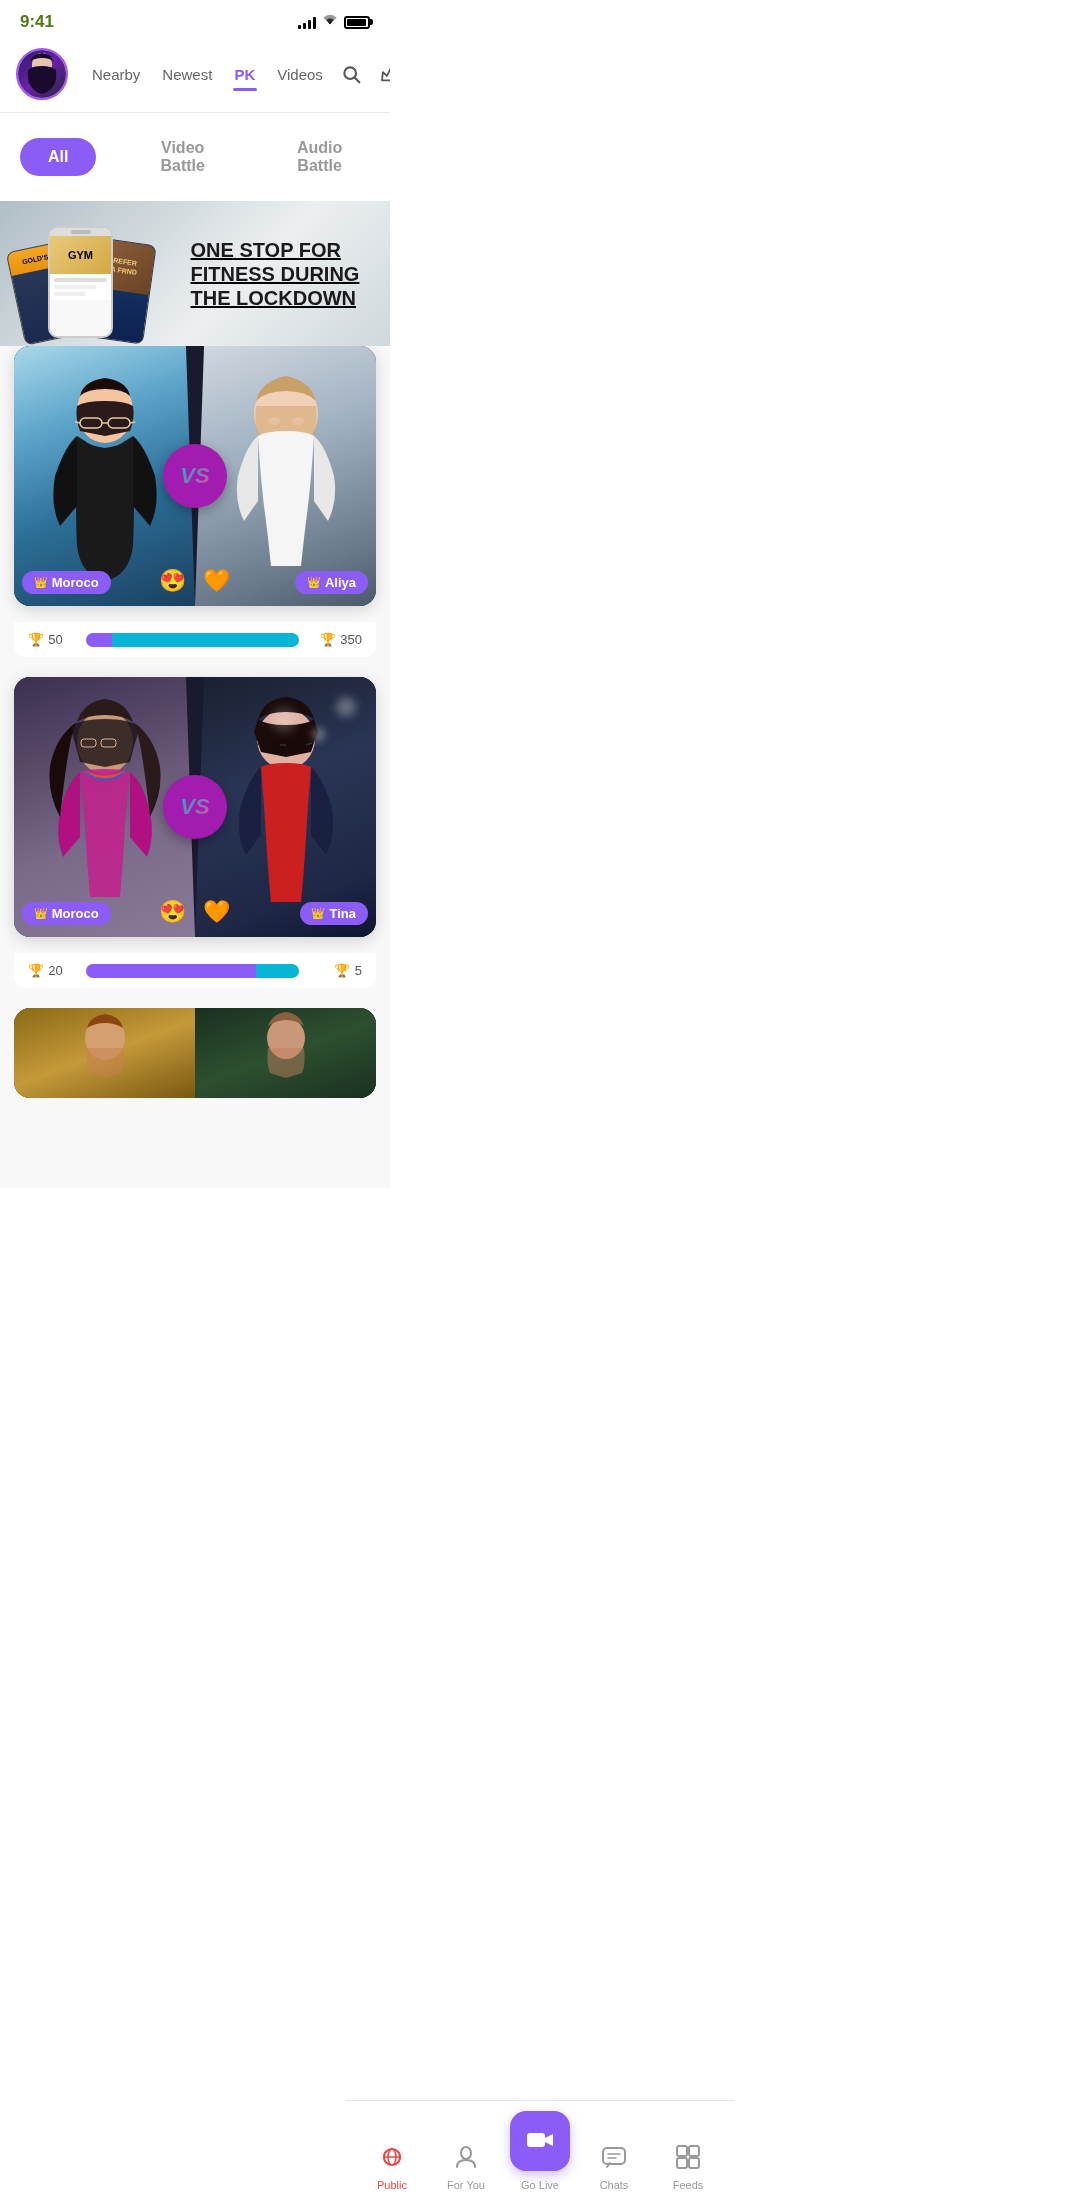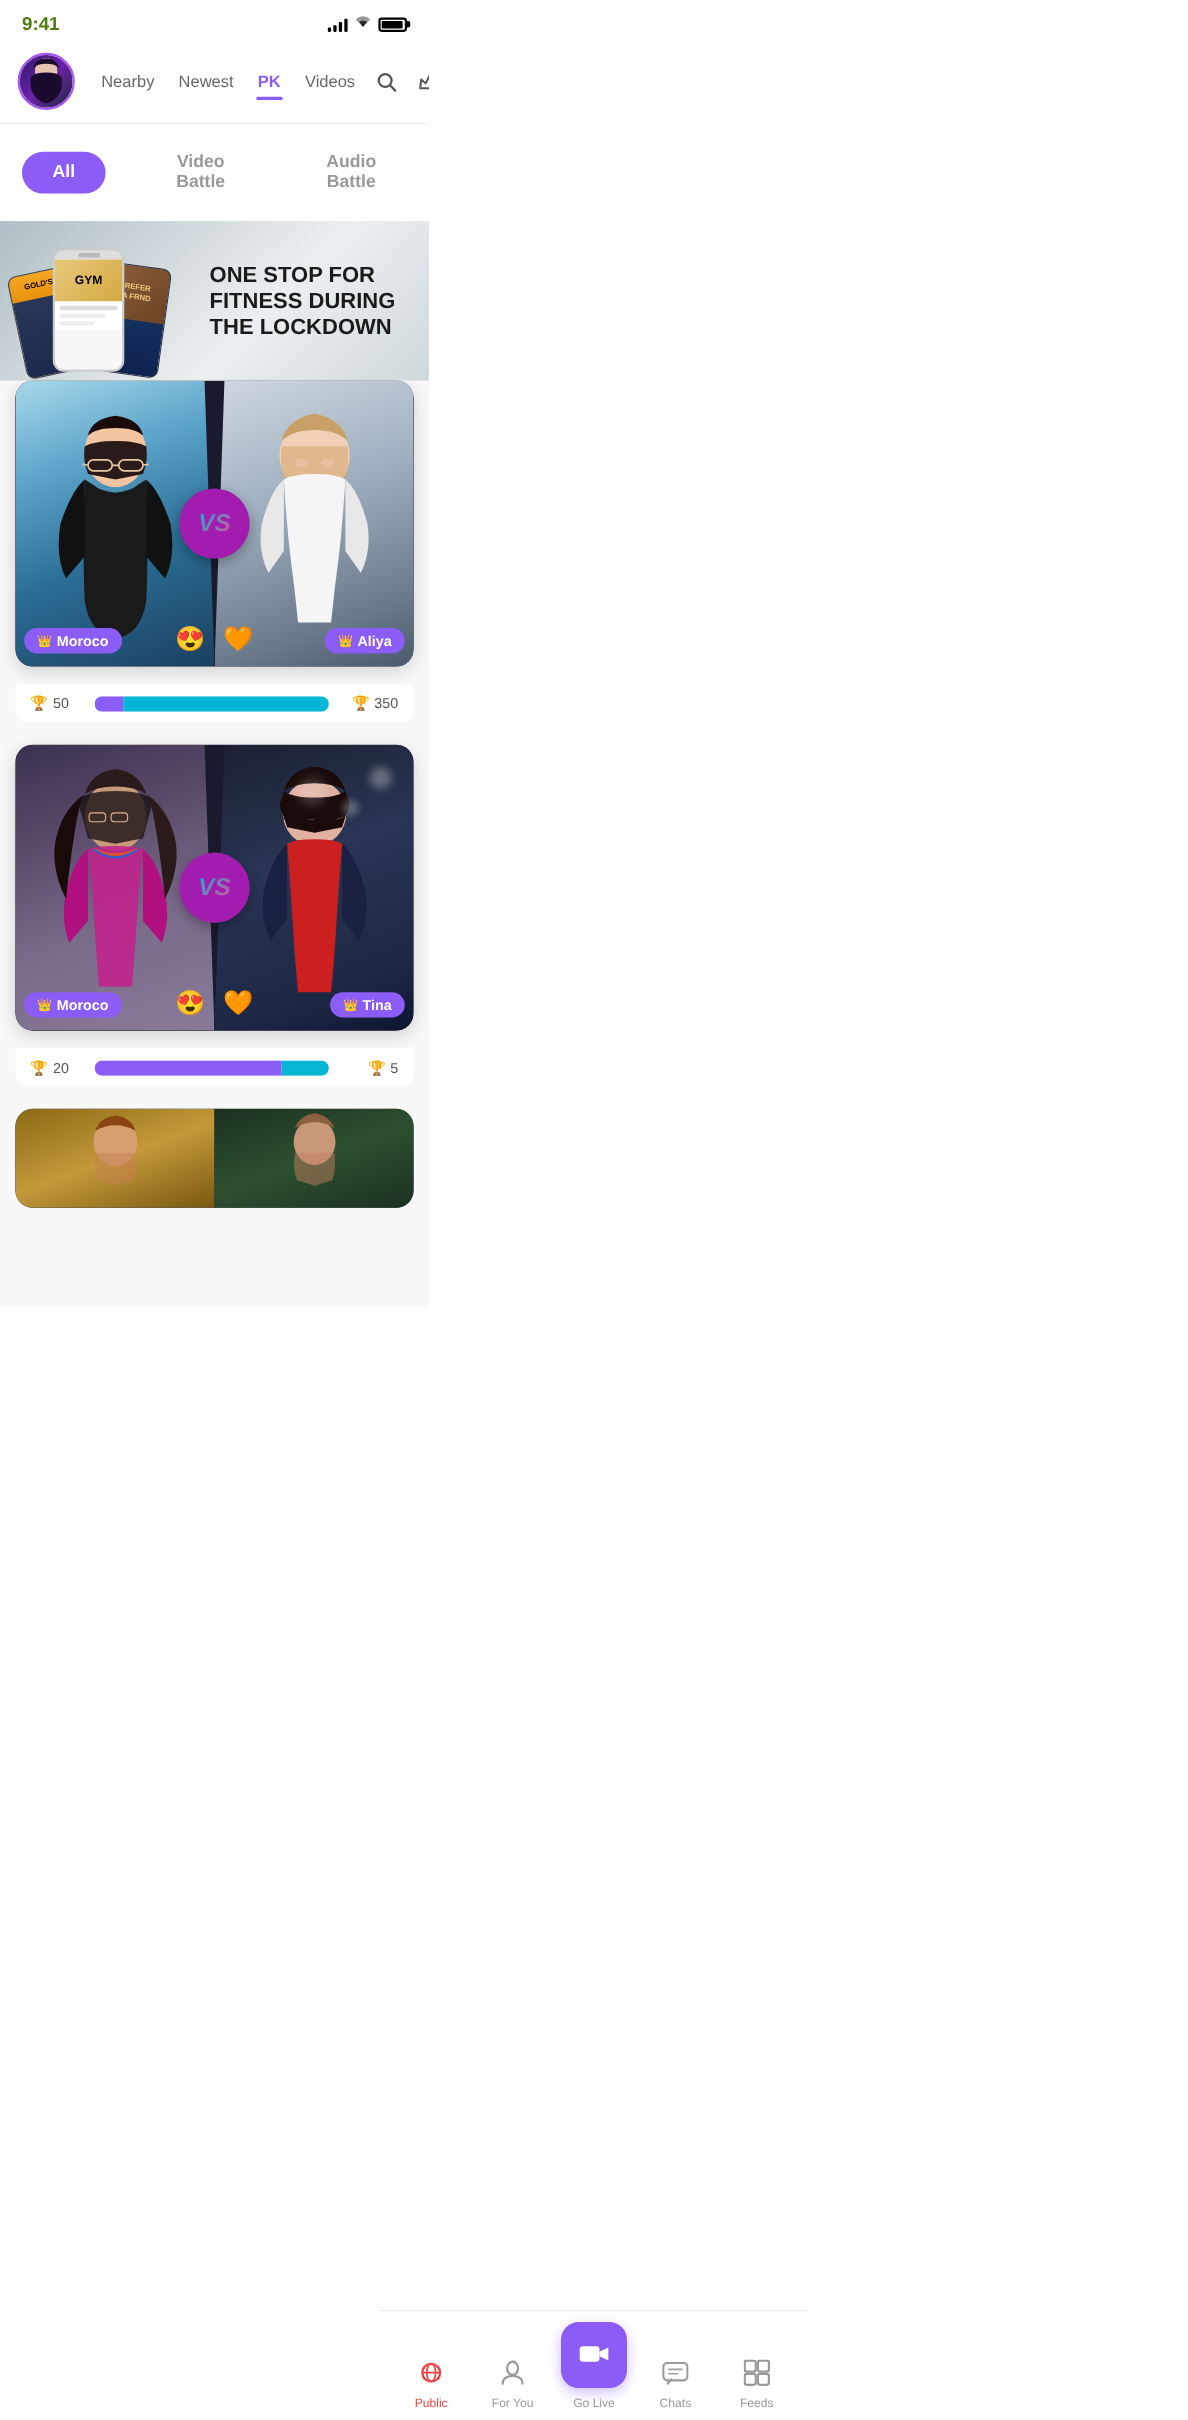--- a/index.html
+++ b/index.html
@@ -157,21 +157,20 @@
       margin: 0;
     }
 
     
     .filter-bar {
       display: flex;
       align-items: center;
       padding: 16px 20px;
       gap: 36px;
       background: #fff;
-      justify-content: flex-end;
     }
     .filter-btn {
       padding: 10px 28px;
       border-radius: 25px;
       font-size: 16px;
       font-weight: 600;
       cursor: pointer;
       border: none;
     }
     .filter-btn.active {
@@ -198,20 +197,21 @@
       height: 100%;
       display: flex;
       align-items: flex-end;
       padding-left: 10px;
       position: relative;
     }
     .banner-text {
       flex: 1;
       padding: 0 10px 0 15px;
       z-index: 5;
+      text-decoration: underline;
     }
     .banner-title {
       font-size: 20px;
       font-weight: 900;
       color: #1a1a1a;
       text-transform: uppercase;
       line-height: 1.2;
     }
 
     

